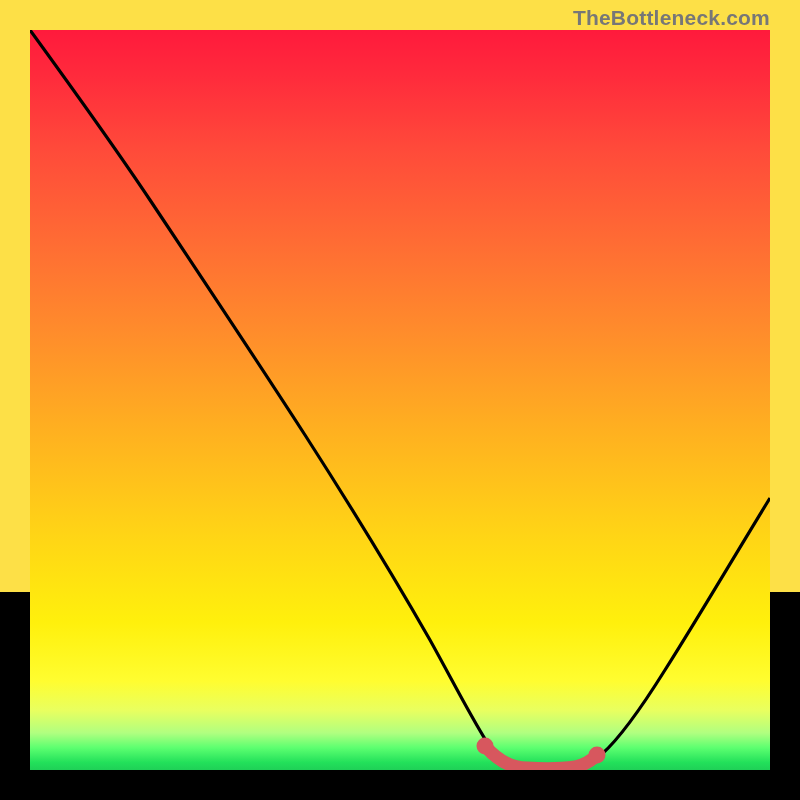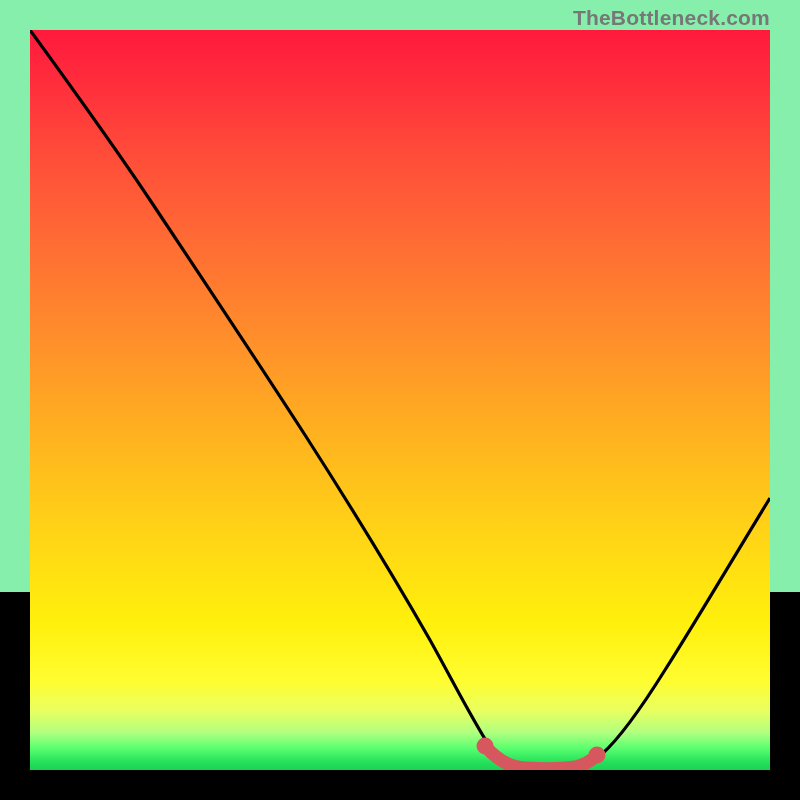--- a/index.html
+++ b/index.html
@@ -10,21 +10,21 @@
     background: #000;
     overflow: hidden;
     font-family: Arial, Helvetica, sans-serif;
   }
   .frame {
     position: absolute;
     top: 0;
     left: 0;
     width: 800px;
     height: 592px;
-    background: #86efac;
+    background: #fde047;
   }
   .plot-area {
     position: absolute;
     top: 30px;
     left: 30px;
     width: 740px;
     height: 740px;
     
     background: linear-gradient(to bottom,
       #ff1a3c 0%,

